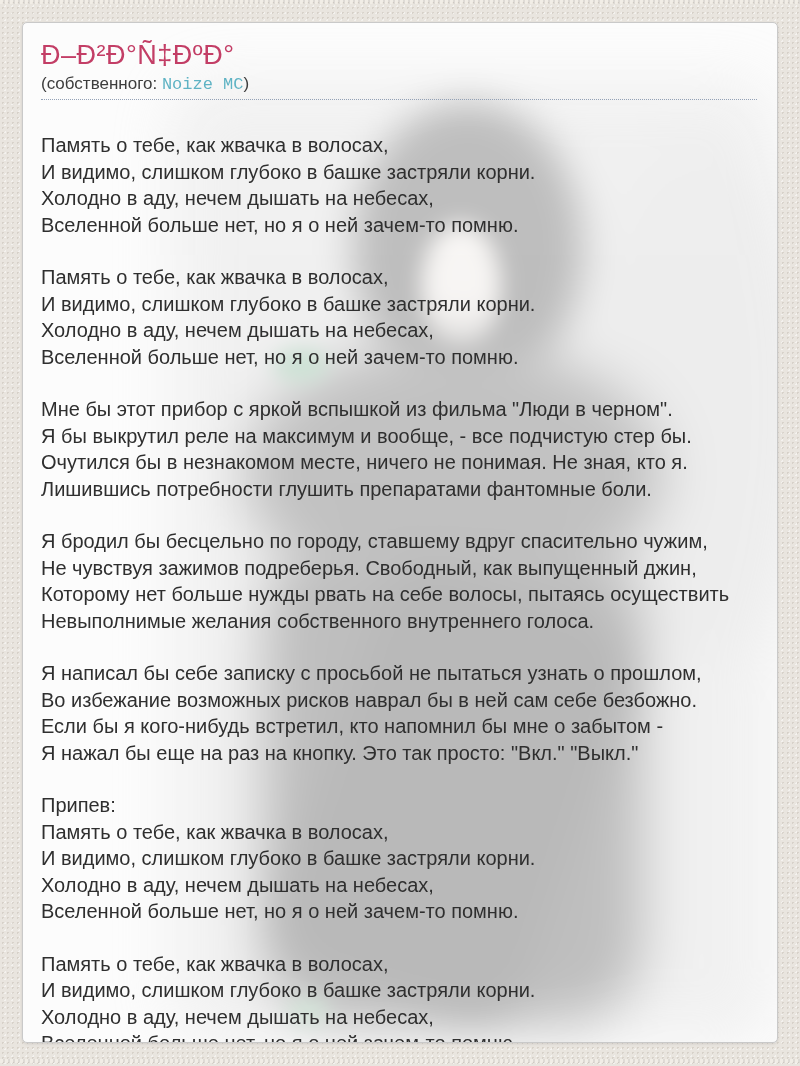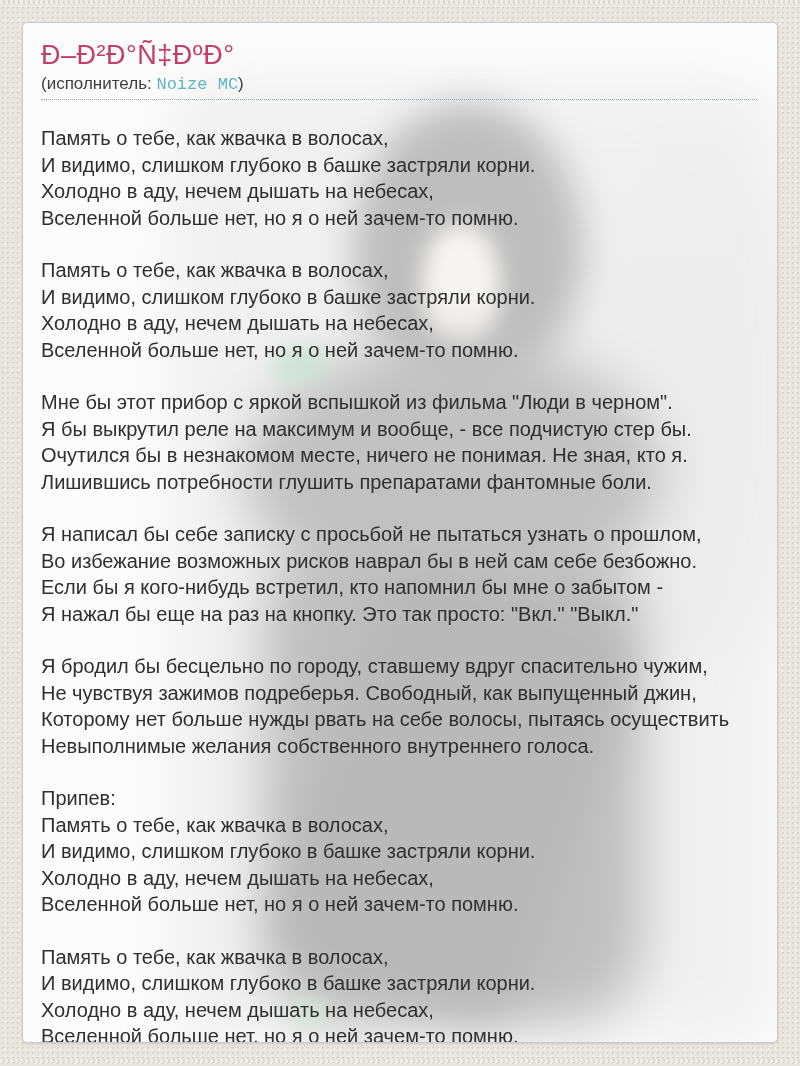--- a/index.html
+++ b/index.html
@@ -77,21 +77,21 @@
     color:var(--link-color);
     text-decoration:none;
     cursor:pointer;
     font-family:Liberation Mono, monospace;
   }
   .separator{
     margin-top:5px;
     border-bottom:1px dotted var(--separator-color);
   }
   .lyrics{
-    margin-top:25px;
+    margin-top:32px;
     font-size:20px;
     line-height:26.4px;
     color:var(--text-color);
   }
   .stanza{margin:0 0 26.4px 0;}
 </style>
 </head>
 <body>
 
 <div class="edge-strip top"></div>
@@ -108,31 +108,31 @@
     <div class="blob guitar"></div>
     <div class="blob mic-green"></div>
     <div class="blob green-dot"></div>
   </div>
 
   <div class="content">
 
     <h1 class="song-title">Ð–Ð²Ð°Ñ‡ÐºÐ°</h1>
 
     <div class="artist-line">
-      <span>(исполнитель: </span><a class="artist-link" href="#">Noize MC</a><span>)</span>
+      <span>(собственного: </span><a class="artist-link" href="#">Noize MC</a><span>)</span>
     </div>
 
     <div class="separator"></div>
 
     <div class="lyrics">
         <p class="stanza">Память о тебе, как жвачка в волосах,<br>И видимо, слишком глубоко в башке застряли корни.<br>Холодно в аду, нечем дышать на небесах,<br>Вселенной больше нет, но я о ней зачем-то помню.</p>
         <p class="stanza">Память о тебе, как жвачка в волосах,<br>И видимо, слишком глубоко в башке застряли корни.<br>Холодно в аду, нечем дышать на небесах,<br>Вселенной больше нет, но я о ней зачем-то помню.</p>
         <p class="stanza">Мне бы этот прибор с яркой вспышкой из фильма "Люди в черном".<br>Я бы выкрутил реле на максимум и вообще, - все подчистую стер бы.<br>Очутился бы в незнакомом месте, ничего не понимая. Не зная, кто я.<br>Лишившись потребности глушить препаратами фантомные боли.</p>
+        <p class="stanza">Я бродил бы бесцельно по городу, ставшему вдруг спасительно чужим,<br>Не чувствуя зажимов подреберья. Свободный, как выпущенный джин,<br>Которому нет больше нужды рвать на себе волосы, пытаясь осуществить<br>Невыполнимые желания собственного внутреннего голоса.</p>
         <p class="stanza">Я написал бы себе записку с просьбой не пытаться узнать о прошлом,<br>Во избежание возможных рисков наврал бы в ней сам себе безбожно.<br>Если бы я кого-нибудь встретил, кто напомнил бы мне о забытом -<br>Я нажал бы еще на раз на кнопку. Это так просто: "Вкл." "Выкл."</p>
-        <p class="stanza">Я бродил бы бесцельно по городу, ставшему вдруг спасительно чужим,<br>Не чувствуя зажимов подреберья. Свободный, как выпущенный джин,<br>Которому нет больше нужды рвать на себе волосы, пытаясь осуществить<br>Невыполнимые желания собственного внутреннего голоса.</p>
         <p class="stanza">Припев:<br>Память о тебе, как жвачка в волосах,<br>И видимо, слишком глубоко в башке застряли корни.<br>Холодно в аду, нечем дышать на небесах,<br>Вселенной больше нет, но я о ней зачем-то помню.</p>
         <p class="stanza">Память о тебе, как жвачка в волосах,<br>И видимо, слишком глубоко в башке застряли корни.<br>Холодно в аду, нечем дышать на небесах,<br>Вселенной больше нет, но я о ней зачем-то помню.</p>
       </div>
 
   </div>
 </div>
 
 <div class="edge-strip bottom"></div>
 
 </body></html>

